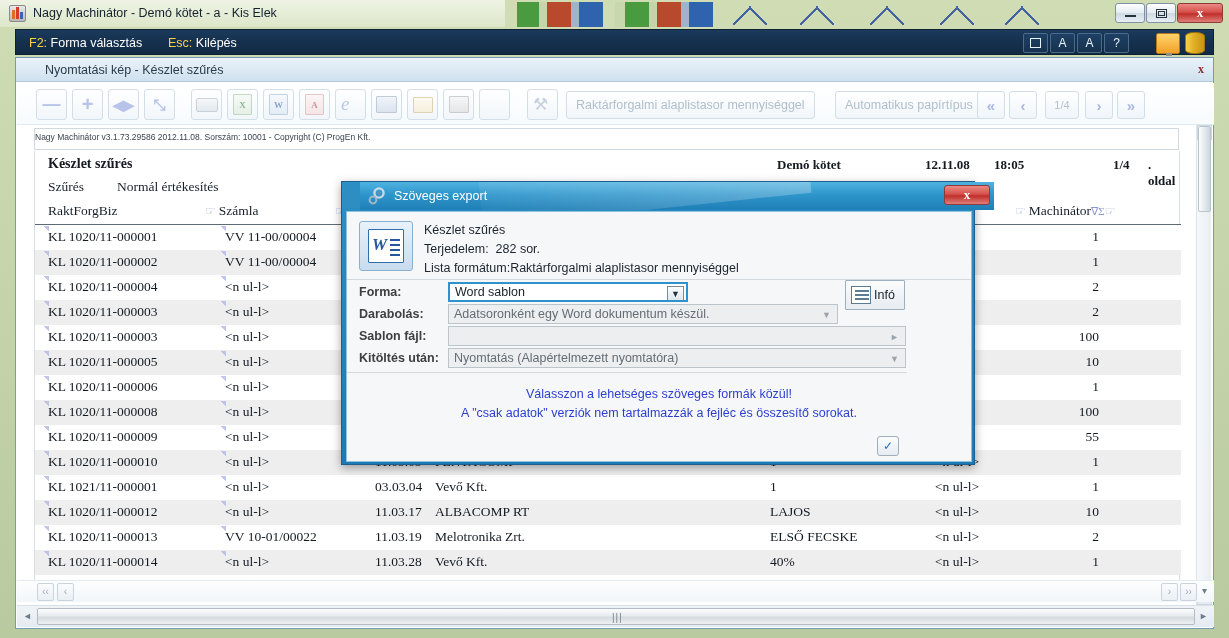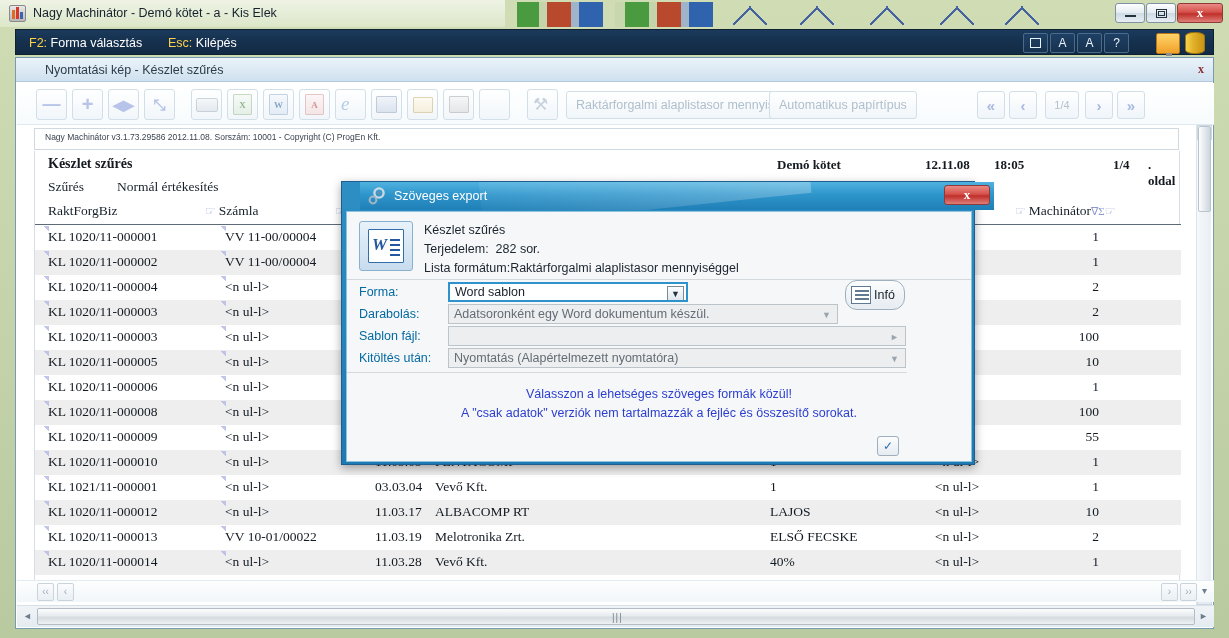--- a/index.html
+++ b/index.html
@@ -154,21 +154,21 @@
     font-size:9px;font-weight:bold;font-family:"Liberation Serif",serif; }
 
   
   #page-frame{
     position:absolute; left:1px; top:67px; width:1182px; height:480px;
     background:#ffffff; overflow:hidden;
   }
   #version-box{
     position:absolute; left:17px; top:3px; width:1145px; height:22px;
     border:1px solid #cfd9e2; background:#fff;
-    font-size:8.5px; color:#3b4450; padding:3px 0 0 10px; white-space:nowrap;
+    font-size:8.5px; color:#3b4450; padding:3px 0 0 0; white-space:nowrap;
   }
   #report{
     position:absolute; left:17px; top:26px; width:1146px; height:440px;
     border-left:1px solid #d6dde4; border-right:1px solid #d6dde4;
     background:#fff;
   }
   #rep-title{
     position:absolute; left:13px; top:5px; font-size:14px; font-weight:bold; color:#141a20;
     font-family:"Liberation Serif",serif;
   }
@@ -288,39 +288,39 @@
   }
   #word-icon .page::before{
     content:"W"; position:absolute; left:3px; top:5px; font-size:17px; font-weight:bold;
     font-family:"Liberation Serif",serif; color:#2558a0; font-style:italic;
   }
   #word-icon .page i{ position:absolute; right:3px; width:10px; height:1.6px; background:#2558a0; }
   #hl1{ position:absolute; left:77px; top:11px; font-size:12.5px; color:#1b2530; }
   #hl2{ position:absolute; left:77px; top:30px; font-size:12.5px; color:#1b2530; }
   #hl3{ position:absolute; left:77px; top:49px; font-size:12.5px; color:#1b2530;text-align:center; }
 
-  .frm-label{ position:absolute; left:12px; font-size:12.5px; color:#0369a1; }
+  .frm-label{ position:absolute; left:12px; font-size:12.5px; color:#404040;font-weight:bold; }
   .frm-field{
     position:absolute; left:101px; height:20px;
     border:1px solid #9dadbb; background:#fff; font-size:12.5px; color:#17212b;
     padding:2px 22px 0 5px; white-space:nowrap; overflow:hidden;
   }
   .frm-field.focus{ border:2px solid #2e93cc; padding-top:1px; }
   .frm-field.dis{ background:#eceef0; color:#646c74; border-color:#bcc4cb; }
   .arrow-btn{
     position:absolute; right:2px; top:2px; width:17px; height:15px;
     display:flex; align-items:center; justify-content:center;
     font-size:9px; color:#243240;
   }
   .arrow-btn.solid{ border:1px solid #7b8b99; background:linear-gradient(180deg,#fbfdfe,#dfe7ee); }
   .arrow-btn.faint{ color:#9aa4ad; }
 
   #info-btn{
     position:absolute; left:500px; top:16px; width:60px; height:30px;
-    border:1px solid #9fafbd; border-radius:12px;
+    border:1px solid #9fafbd; border-radius:1px;
     background:linear-gradient(180deg,#fbfcfd,#e6ecf1);
     display:flex; align-items:center; gap:3px; padding-left:5px;
   }
   #info-btn .lines{ width:20px;height:18px;border:1px solid #5f7b94;background:#fff;position:relative;}
   #info-btn .lines i{ position:absolute;left:3px;width:14px;height:1.5px;background:#5f7b94;}
   #info-btn span{ font-size:12.5px; color:#17212b; }
 
   #dlg-msgbox{
     position:absolute; left:0; top:110px; width:560px; height:80px;
     border-top:1px solid #d3d8dc;
@@ -450,21 +450,21 @@
         </div>
       <div class="tbtn" style="left:426px">
         <span class="ic box"></span>
         </div>
       <div class="tbtn" style="left:462px"></div>
       <div class="tbtn" style="left:510px">
         <span class="ic tools">⚒</span>
         </div>
 
       <div class="tbtn wide" style="left:549px">Raktárforgalmi alaplistasor mennyiséggel</div>
-      <div class="tbtn wide" style="left:752px">Automatikus papírtípus</div>
+      <div class="tbtn wide" style="left:818px">Automatikus papírtípus</div>
 
       <div class="navbtn" style="left:960px">«</div>
       <div class="navbtn" style="left:992px">‹</div>
       <div class="navbtn page" style="left:1028px">1/4</div>
       <div class="navbtn" style="left:1068px">›</div>
       <div class="navbtn" style="left:1100px">»</div>
     </div>
 
     <div id="left-strip"></div>
 

